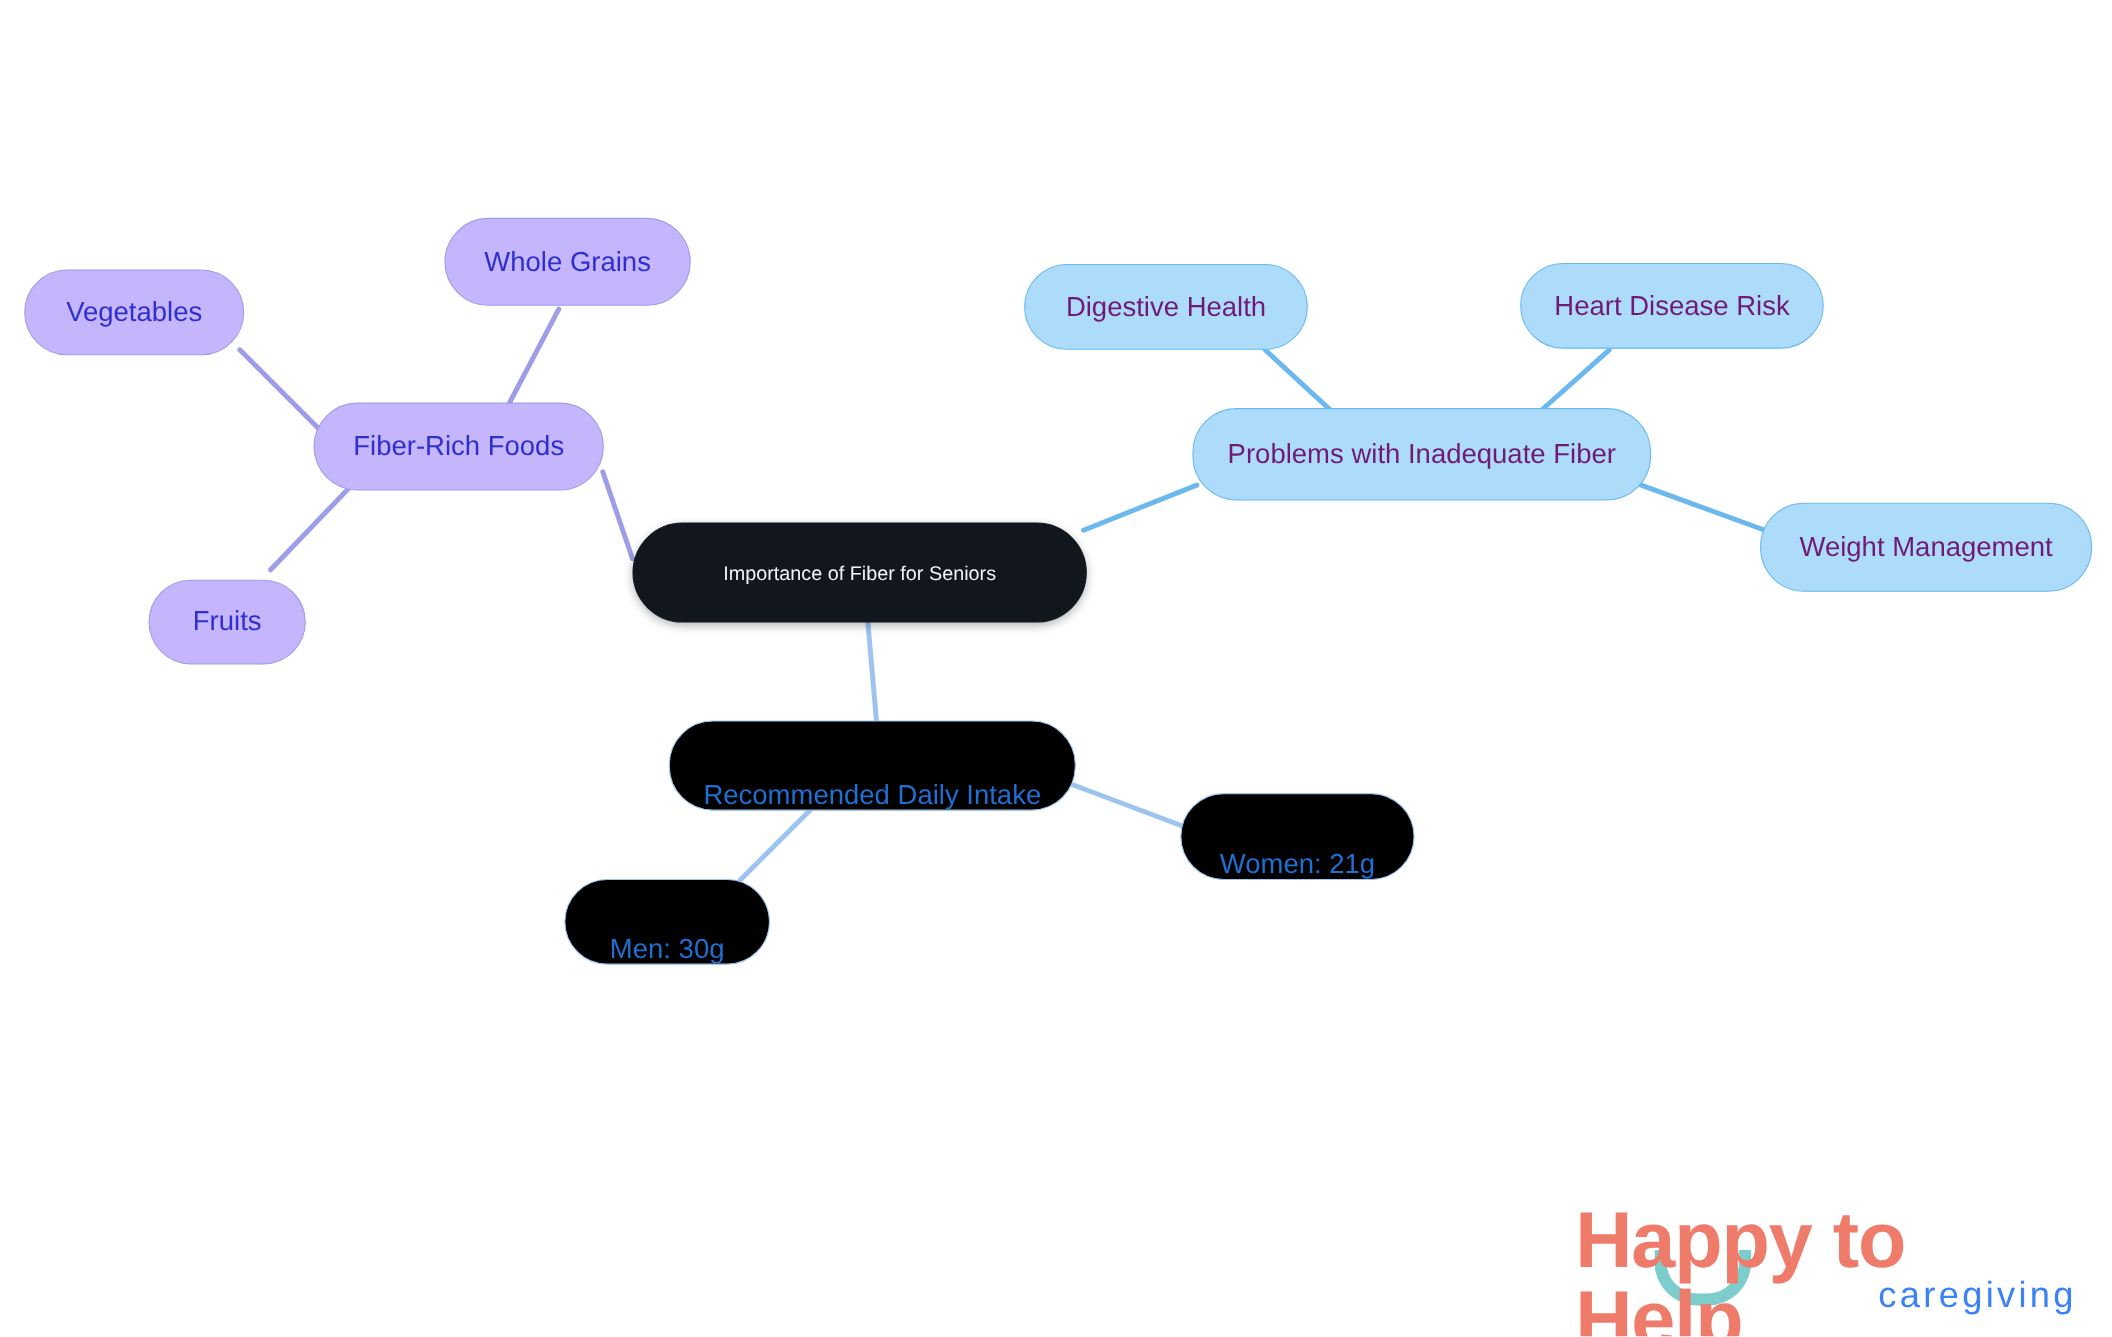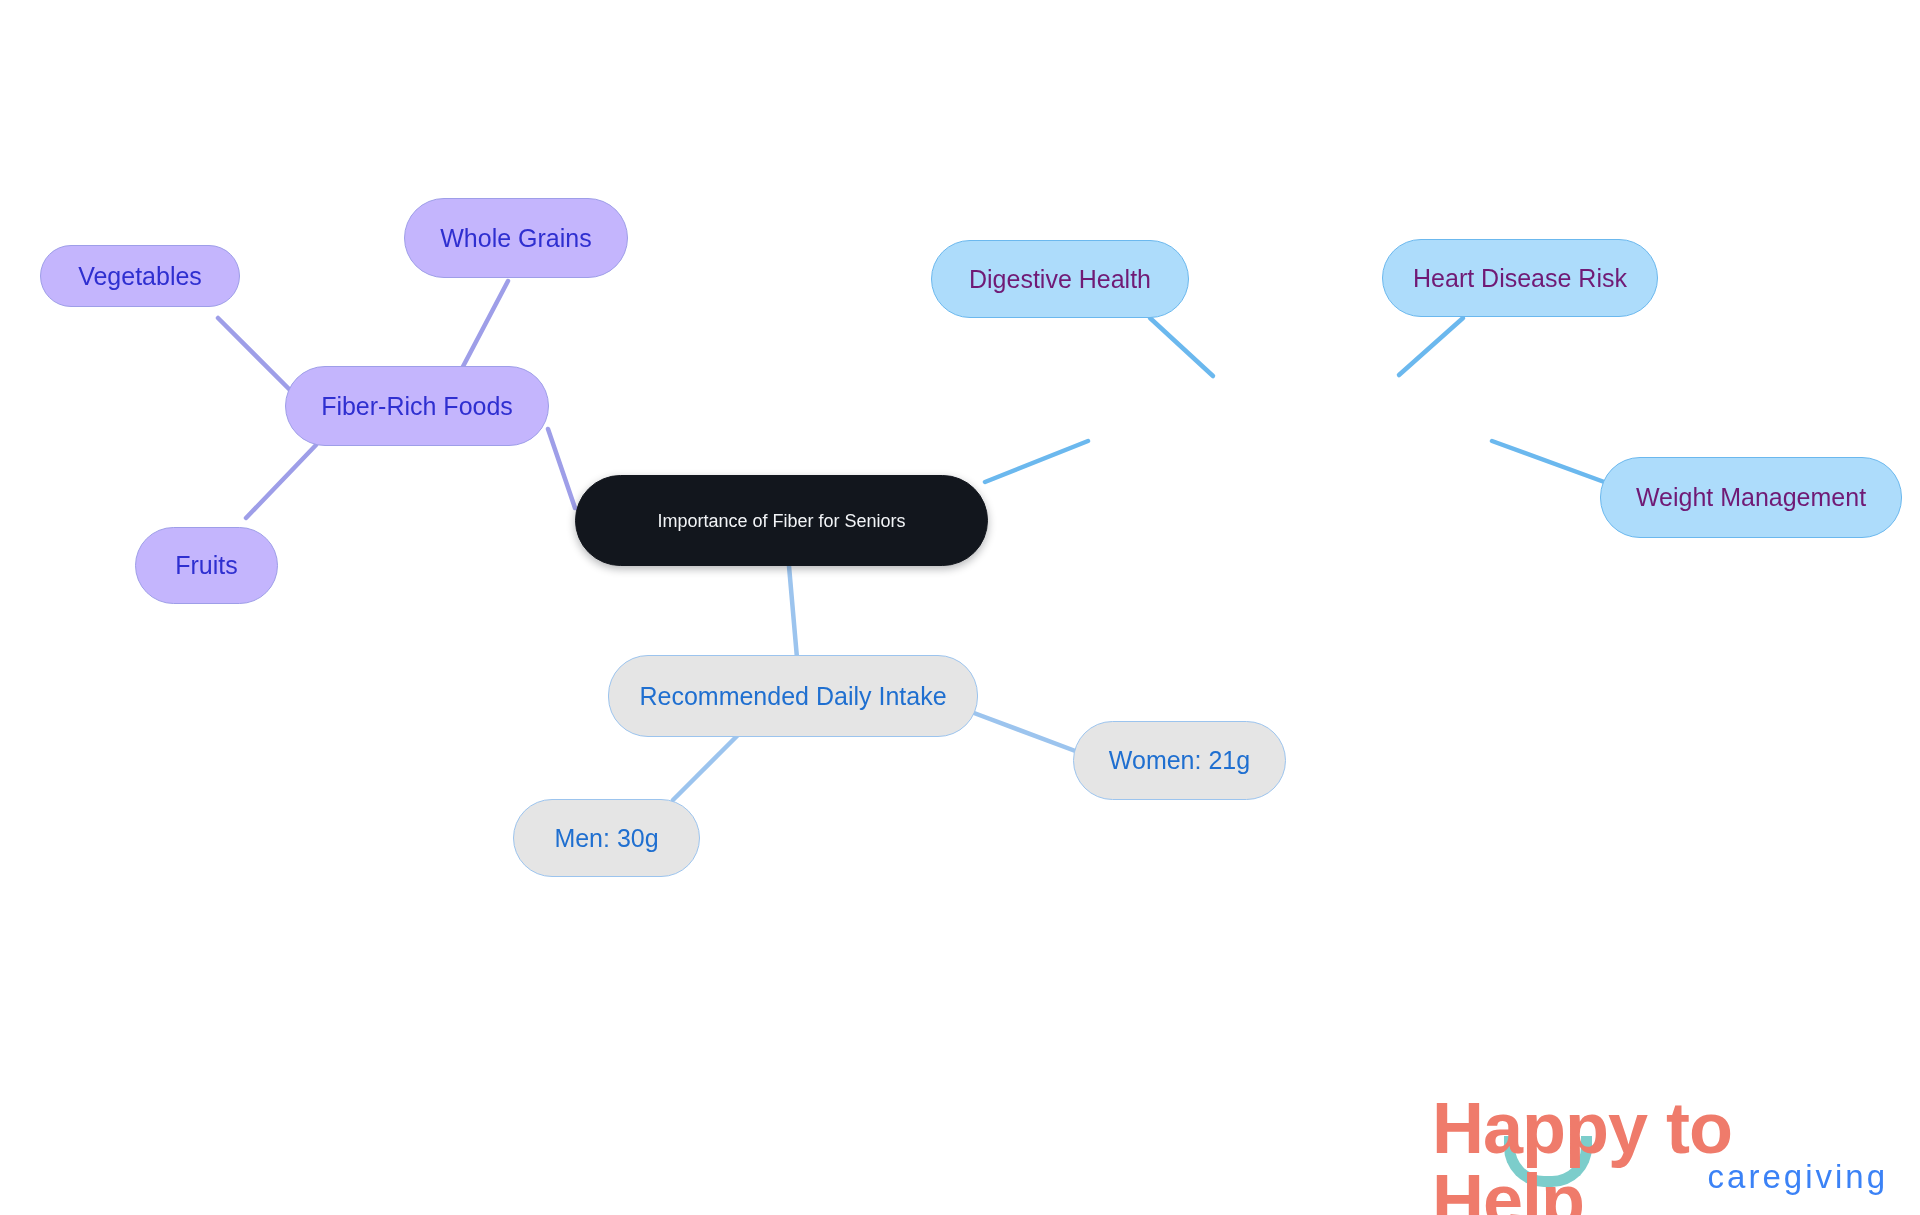--- a/index.html
+++ b/index.html
@@ -71,23 +71,24 @@
     border-color: #6bb8ee;
     border-radius: 40px;
   }
   .node-blue .node-label {
     color: #701a75;
     font-size: 25px;
   }
 
   
   .node-paleblue {
-    background: #e5e5e5;
+    background: #000000;
     border-color: #9cc4ee;
     border-radius: 40px;
+    align-items: flex-end;
   }
   .node-paleblue .node-label {
     color: #1f6fd0;
     font-size: 25px;
   }
 
   
   #brand-logo {
     position: absolute;
     left: 1432px;
@@ -148,32 +149,35 @@
   </svg>
 
   <div class="node node-root" style="left:575px; top:475px; width:413px; height:91px;">
     <span class="node-label">Importance of Fiber for Seniors</span>
   </div>
 
   <div class="node node-purple" style="left:285px; top:366px; width:264px; height:80px;">
     <span class="node-label">Fiber-Rich Foods</span>
   </div>
 
-  <div class="node node-purple" style="left:40px; top:245px; width:200px; height:62px;">
+  <div class="node node-purple" style="left:22px; top:245px; width:200px; height:78px;">
     <span class="node-label">Vegetables</span>
   </div>
 
   <div class="node node-purple" style="left:404px; top:198px; width:224px; height:80px;">
     <span class="node-label">Whole Grains</span>
   </div>
 
   <div class="node node-purple" style="left:135px; top:527px; width:143px; height:77px;">
     <span class="node-label">Fruits</span>
   </div>
 
+  <div class="node node-blue" style="left:1084px; top:371px; width:417px; height:84px;">
+    <span class="node-label">Problems with Inadequate Fiber</span>
+  </div>
 
   <div class="node node-blue" style="left:931px; top:240px; width:258px; height:78px;">
     <span class="node-label">Digestive Health</span>
   </div>
 
   <div class="node node-blue" style="left:1382px; top:239px; width:276px; height:78px;">
     <span class="node-label">Heart Disease Risk</span>
   </div>
 
   <div class="node node-blue" style="left:1600px; top:457px; width:302px; height:81px;">

